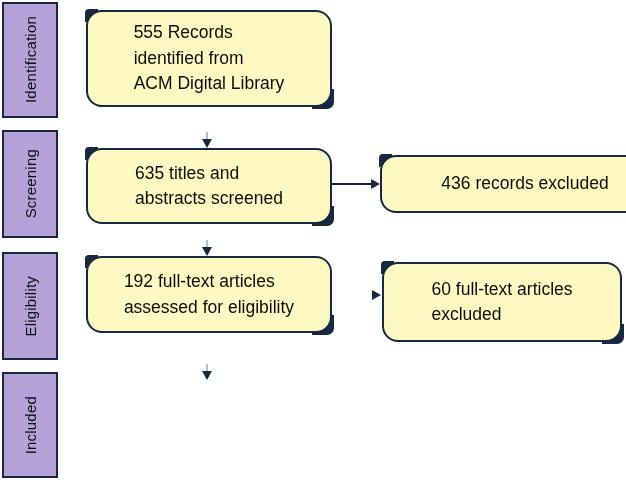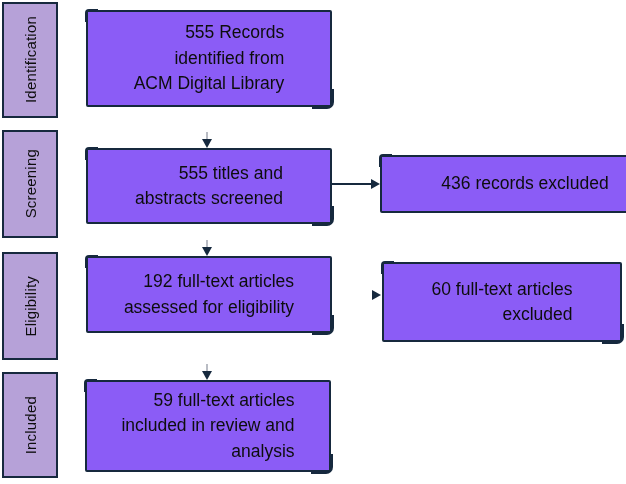--- a/index.html
+++ b/index.html
@@ -15,23 +15,23 @@
   .stage span{
     writing-mode:vertical-rl;transform:rotate(180deg);
     font-size:15px;letter-spacing:.2px;color:#0d0d0d;white-space:nowrap;
   }
   
   .flowbox{position:absolute;box-sizing:border-box;}
   .flowbox .tlfold,.flowbox .brfold{position:absolute;background:#16293e;z-index:0;}
   .flowbox .tlfold{left:-1px;top:-1px;width:13px;height:13px;border-top-left-radius:4px;}
   .flowbox .brfold{right:-2px;bottom:-2px;width:22px;height:20px;border-bottom-right-radius:7px;}
   .flowbox .inner{
-    position:absolute;inset:0;background:#8b5cf6;border:2.5px solid #16293e;border-radius:2px;
+    position:absolute;inset:0;background:#fef9c3;border:2.5px solid #16293e;border-radius:16px;
     box-sizing:border-box;display:flex;align-items:center;justify-content:center;z-index:1;
-    text-align:right;font-size:17.5px;line-height:1.45;white-space:pre-line;padding:2px 6px;
+    text-align:left;font-size:17.5px;line-height:1.45;white-space:pre-line;padding:2px 6px;
   }
   
   .vstub{position:absolute;width:2px;background:#b9bcc4;}
   .arrow-down{
     position:absolute;width:0;height:0;
     border-left:5px solid transparent;border-right:5px solid transparent;
     border-top:9px solid #16293e;
   }
   .hline{position:absolute;height:2px;background:#16293e;}
   .arrow-right{
@@ -62,38 +62,31 @@
     <div class="tlfold"></div>
     <div class="brfold"></div>
     <div class="inner">555 Records
 identified from
 ACM Digital Library</div>
   </div>
 
   <div class="flowbox" style="left:86px;top:148px;width:246px;height:76px;">
     <div class="tlfold"></div>
     <div class="brfold"></div>
-    <div class="inner">555 titles and
+    <div class="inner">635 titles and
 abstracts screened</div>
   </div>
 
   <div class="flowbox" style="left:86px;top:256px;width:246px;height:77px;">
     <div class="tlfold"></div>
     <div class="brfold"></div>
     <div class="inner">192 full-text articles
 assessed for eligibility</div>
   </div>
 
-  <div class="flowbox" style="left:85px;top:380px;width:246px;height:92px;">
-    <div class="tlfold"></div>
-    <div class="brfold"></div>
-    <div class="inner">59 full-text articles
-included in review and
-analysis</div>
-  </div>
 
   <div class="flowbox" style="left:380px;top:155px;width:290px;height:58px;">
     <div class="tlfold"></div>
     <div class="brfold"></div>
     <div class="inner">436 records excluded</div>
   </div>
 
   <div class="flowbox" style="left:382px;top:262px;width:240px;height:80px;">
     <div class="tlfold"></div>
     <div class="brfold"></div>

